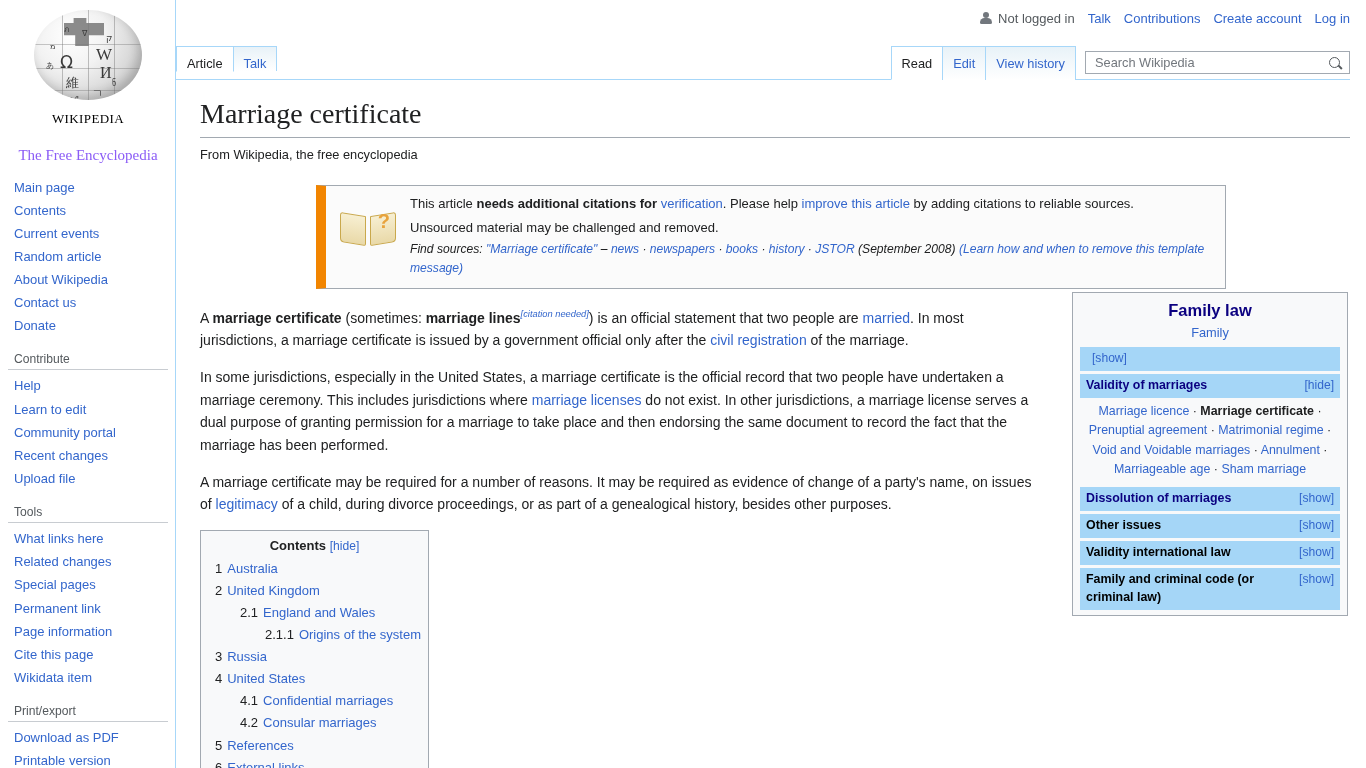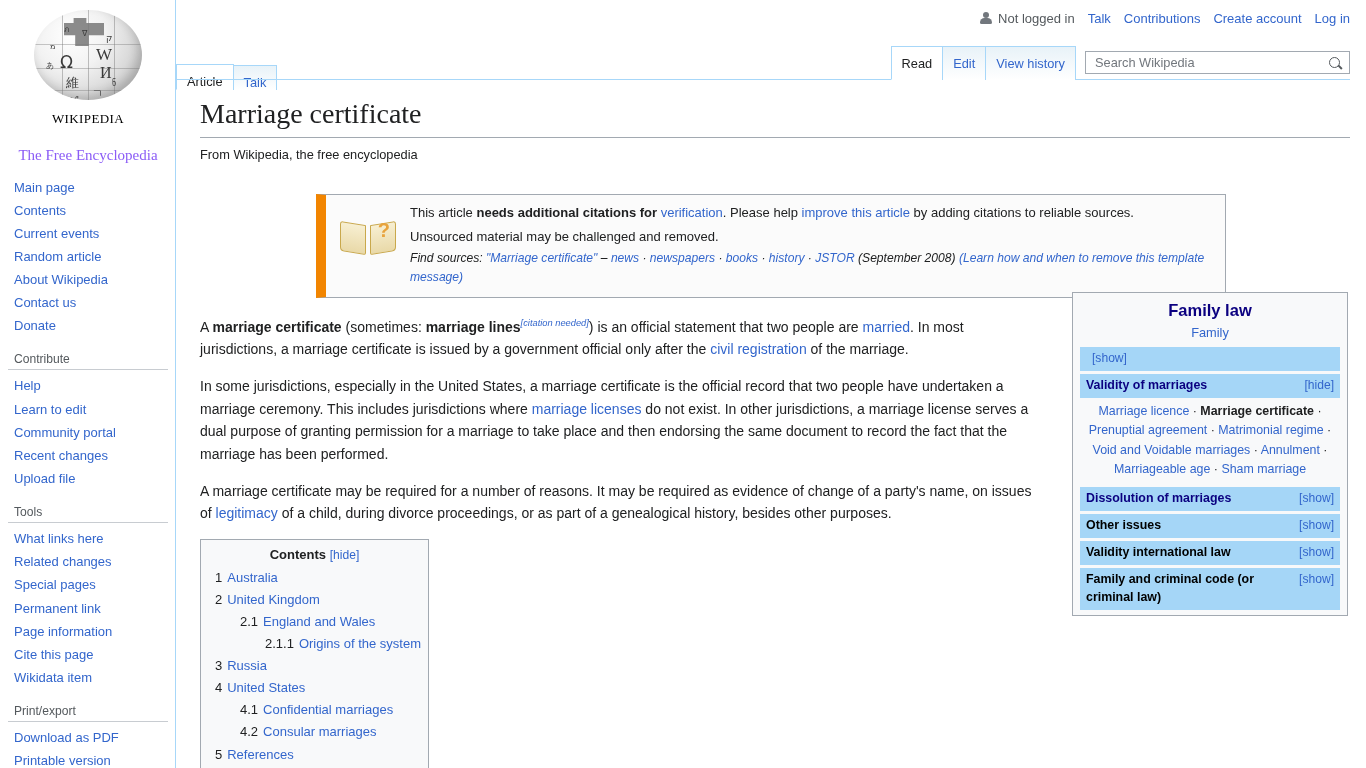--- a/index.html
+++ b/index.html
@@ -86,21 +86,21 @@
   }
 
   
   #content-wrap {
     position: absolute; top: 0; left: 176px; right: 0; height: 768px;
   }
 
   
   #ns-tabs {
     position: absolute; top: 46px; left: 0; height: 44px;
-    display: flex; align-items: flex-end; font-size: 12.8px;
+    display: flex; align-items: flex-start; font-size: 12.8px;
   }
   .ns-tab {
     padding: 9px 10px 0 10px; border: 1px solid #a7d7f9; border-bottom: none;
     background: linear-gradient(to bottom, #fbfbfb 0%, #ffffff 100%);
     border-radius: 0; margin-right: -1px; color: #0b0080;
   }
   .ns-tab.selected { background: #fff; border-color: #a7d7f9; color: #202122; border-bottom: 1px solid #fff; }
   .ns-tab.unselected { background: linear-gradient(to bottom, #e8f2f8 0%, #ffffff 100%); color: #3366cc; }
   #tab-underline {
     position: absolute; top: 79px; left: 0; right: 16px; height: 1px; background: #a7d7f9;
@@ -140,21 +140,21 @@
 
   
   #article {
     position: absolute; top: 80px; left: 0; right: 0; bottom: 0;
     padding: 0 16px 0 24px;
   }
   #firstHeading {
     font-family: "Liberation Serif", serif; font-size: 28px; font-weight: normal;
     margin: 16px 0 0 0; padding-bottom: 6px; border-bottom: 1px solid #a2a9b1; line-height: 1.25;
   }
-  #siteSub { font-size: 12.8px; color: #202122; margin: 9px 0 32px 0; }
+  #siteSub { font-size: 12.8px; color: #202122; margin: 9px 0 23px 0; }
 
   
   #ambox {
     margin: 0 0 0 116px; width: 910px;
     border: 1px solid #a2a9b1; border-left: 10px solid #f28500;
     background: #fbfbfb; display: flex; align-items: flex-start;
     padding: 8px 0; font-size: 13px; line-height: 1.55;
   }
   #ambox-icon { width: 84px; display: flex; justify-content: center; padding-top: 14px; }
   .book {

